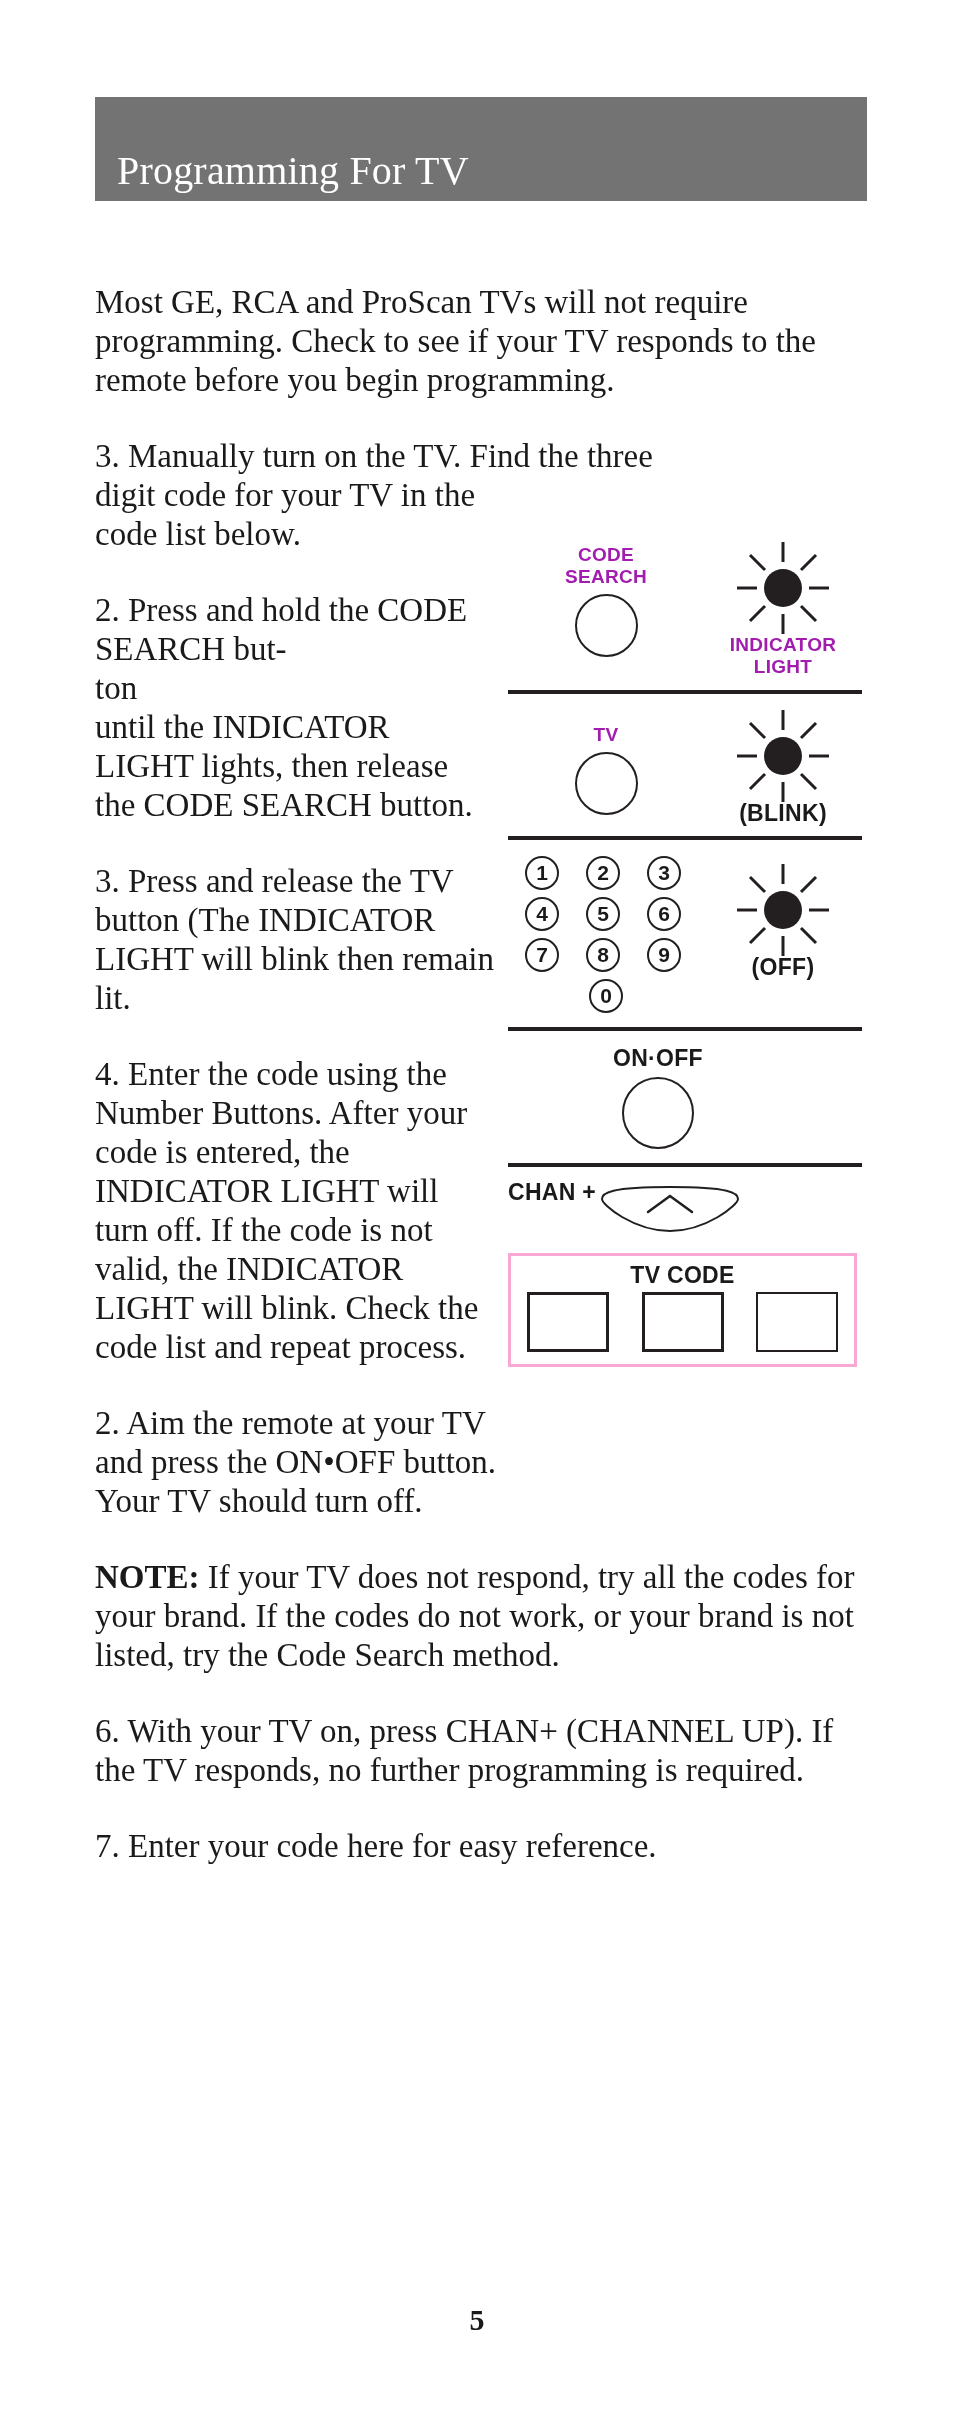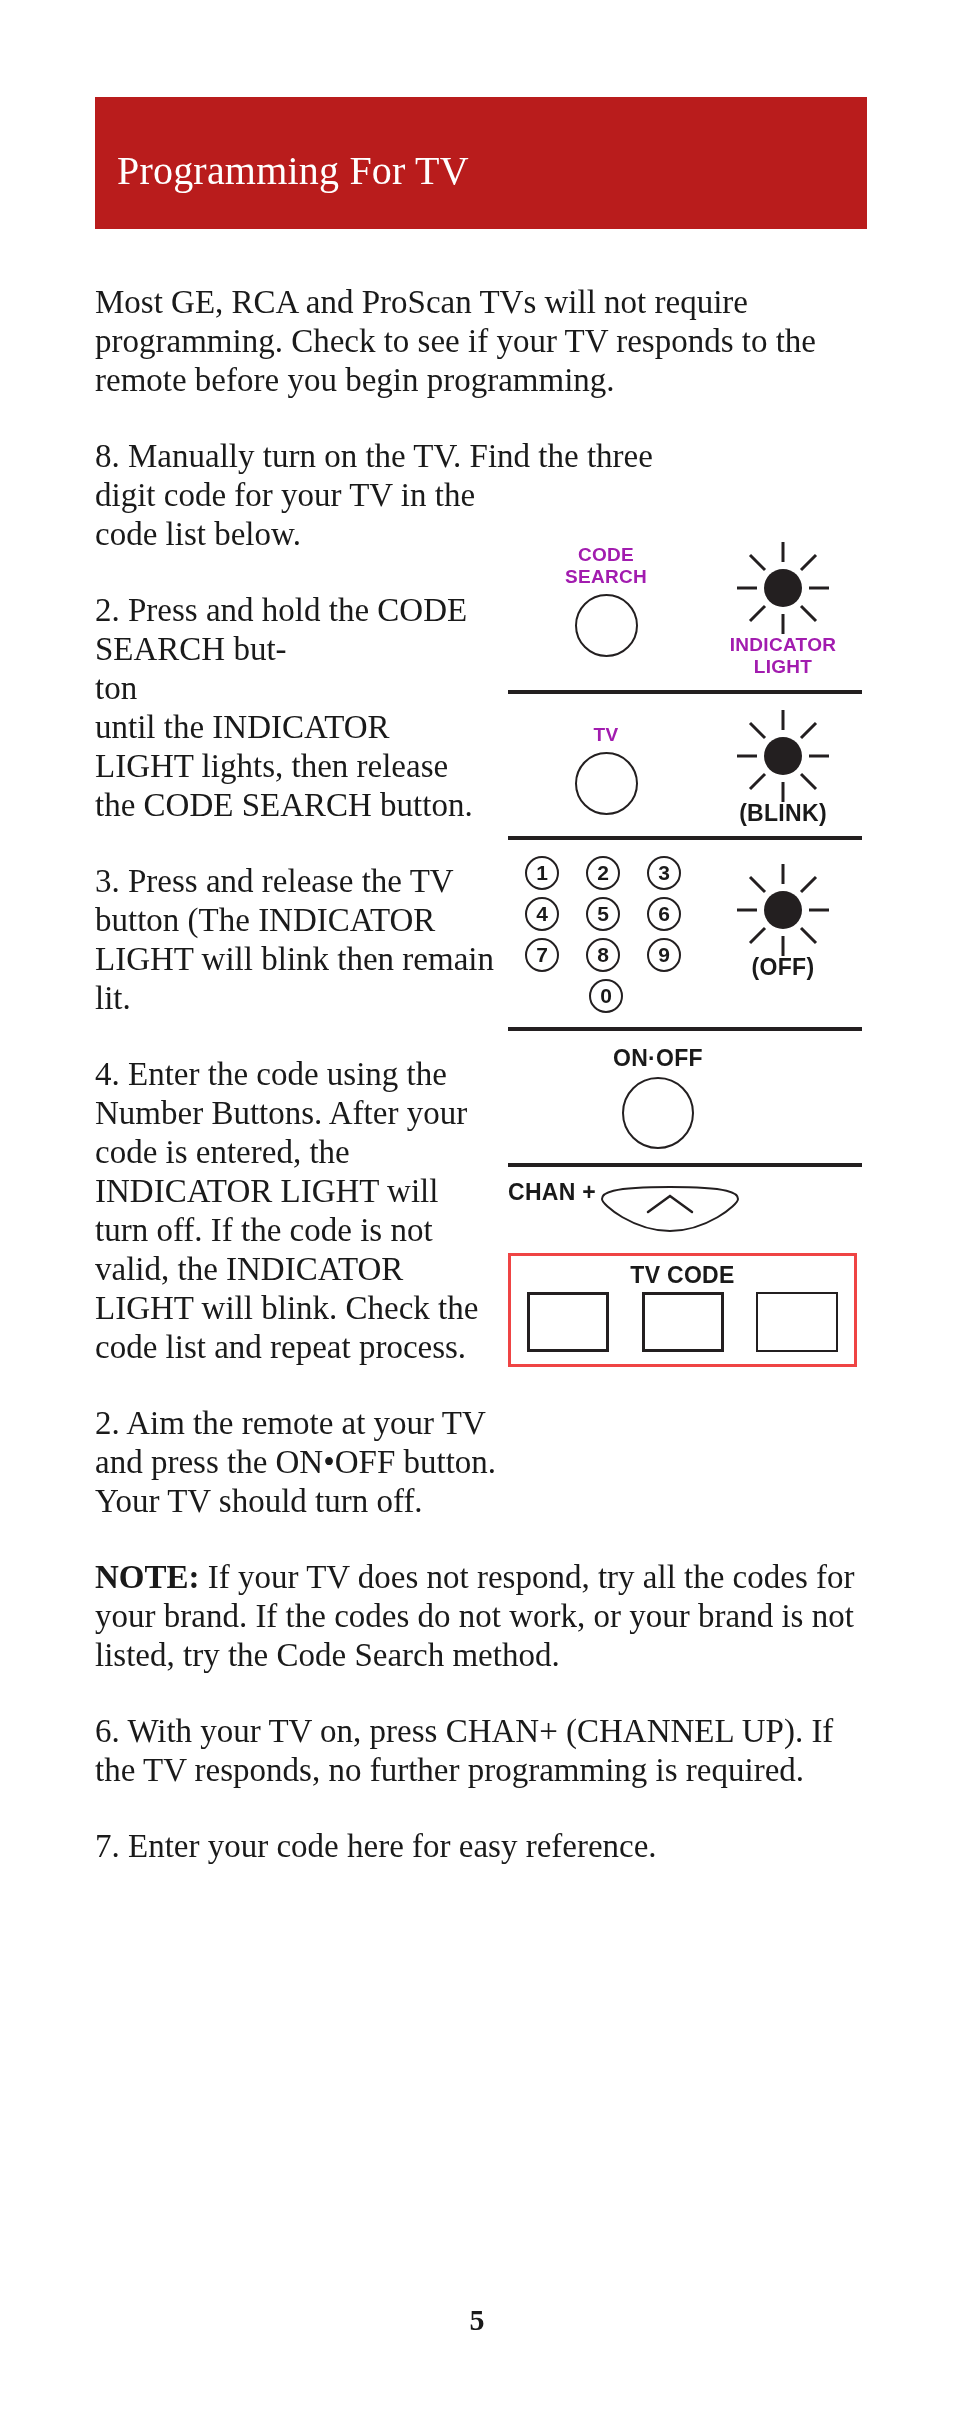--- a/index.html
+++ b/index.html
@@ -22,22 +22,22 @@
     width: 954px;
     height: 2429px;
   }
 
   
   .header-bar {
     position: absolute;
     left: 95px;
     top: 97px;
     width: 772px;
-    height: 132px;
-    background: #b91c1c;
+    height: 104px;
+    background: #737373;
     overflow: hidden;
   }
   .header-title {
     position: absolute;
     left: 22px;
     top: 52px;
     font-family: "Liberation Serif", "DejaVu Serif", serif;
     font-size: 40px;
     line-height: 44px;
     color: #ffffff;
@@ -140,21 +140,21 @@
     font-size: 21px;
     color: #1a1a1a;
     background: #fff;
   }
 
   
   .rocker { width: 148px; height: 52px; }
 
   
   .codebox {
-    border: 3px solid #ef4444;
+    border: 3px solid #f9a8d4;
     box-sizing: border-box;
     width: 349px;
     padding: 6px 0 12px 0;
     background: #fff;
   }
   .codeboxes {
     display: flex;
     justify-content: space-between;
     padding: 0 16px;
     box-sizing: border-box;
@@ -192,21 +192,21 @@
   <div class="header-bar">
     <div class="header-title">Programming For TV</div>
   </div>
 
   <div class="textcol">
 
     <p class="para wide">Most GE, RCA and ProScan TVs will not require programming. Check to see if your TV responds to the remote before you begin programming.</p>
 
     <div class="gap-md"></div>
 
-    <p class="para step-one-first">8.    Manually turn on the TV. Find the three</p>
+    <p class="para step-one-first">3.    Manually turn on the TV. Find the three</p>
     <p class="para narrow">digit code for your TV in the code list below.</p>
 
     <div class="gap-md"></div>
 
     <p class="para narrow">2.    Press and hold the CODE SEARCH but-</p>
     <p class="para narrow">ton</p>
     <p class="para narrow">until the INDICATOR LIGHT lights, then release the CODE SEARCH button.</p>
 
     <div class="gap-md"></div>
 

